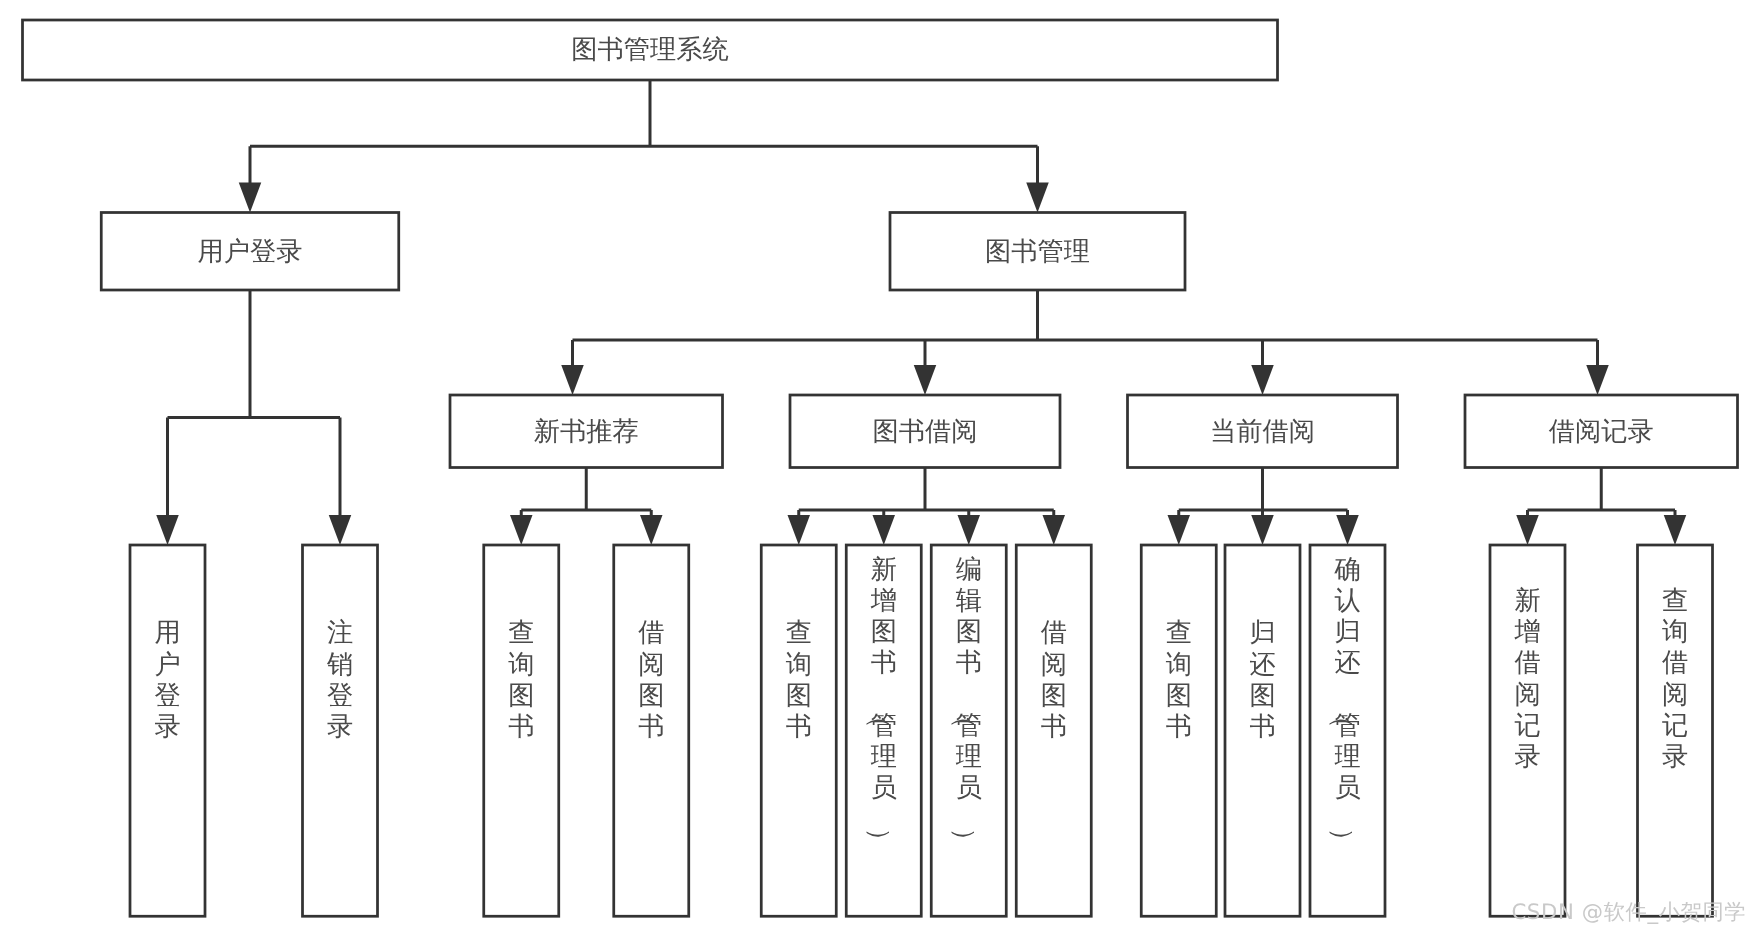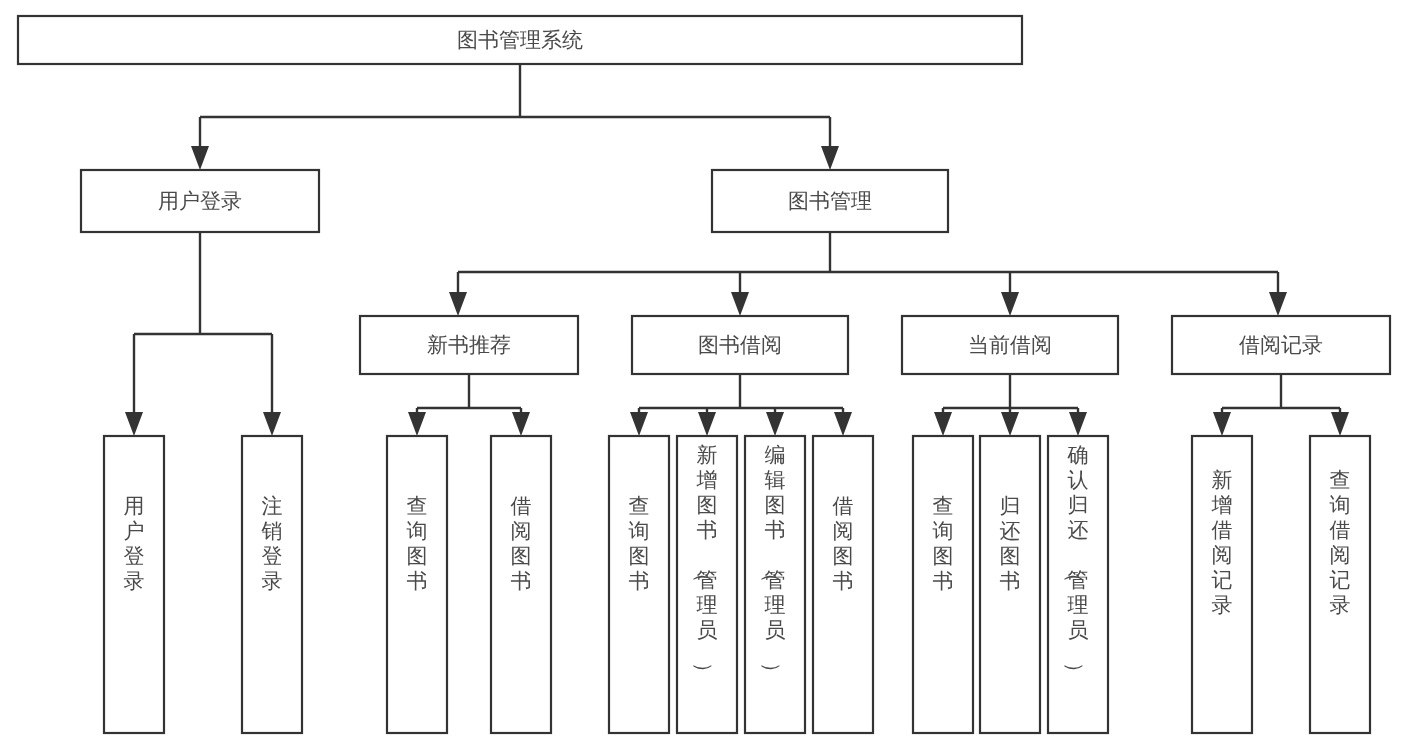--- a/index.html
+++ b/index.html
@@ -245,13 +245,14 @@
       <text class="node-label-vert" x="1222" y="487"><tspan x="1222" y="487">新</tspan><tspan x="1222" y="512">增</tspan><tspan x="1222" y="537">借</tspan><tspan x="1222" y="562">阅</tspan><tspan x="1222" y="587">记</tspan><tspan x="1222" y="612">录</tspan></text>
     </g>
 
     <g>
       <rect class="node-box" x="1310" y="436" width="60" height="297"></rect>
       <text class="node-label-vert" x="1340" y="487"><tspan x="1340" y="487">查</tspan><tspan x="1340" y="512">询</tspan><tspan x="1340" y="537">借</tspan><tspan x="1340" y="562">阅</tspan><tspan x="1340" y="587">记</tspan><tspan x="1340" y="612">录</tspan></text>
     </g>
 
   </svg>
 
+  <div class="watermark">CSDN @软件_小贺同学</div>
 </div>
 
 </body></html>

